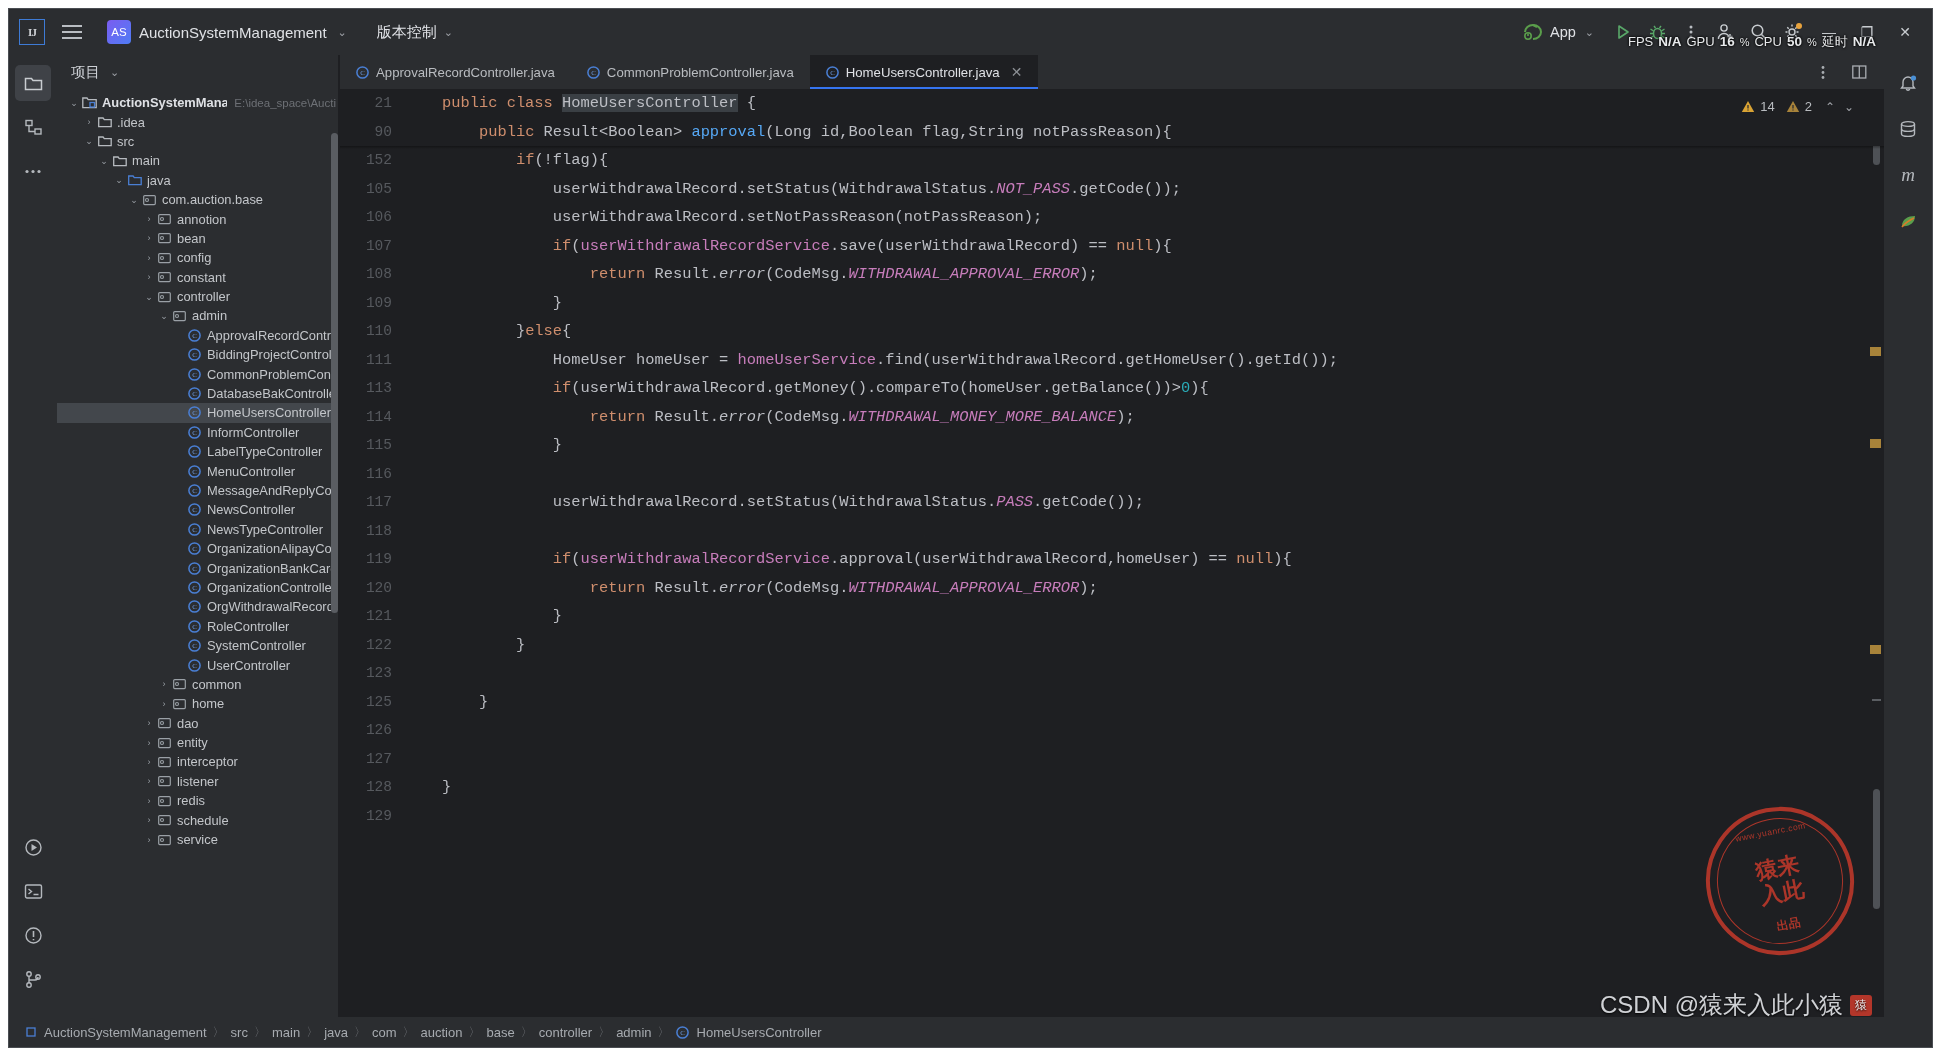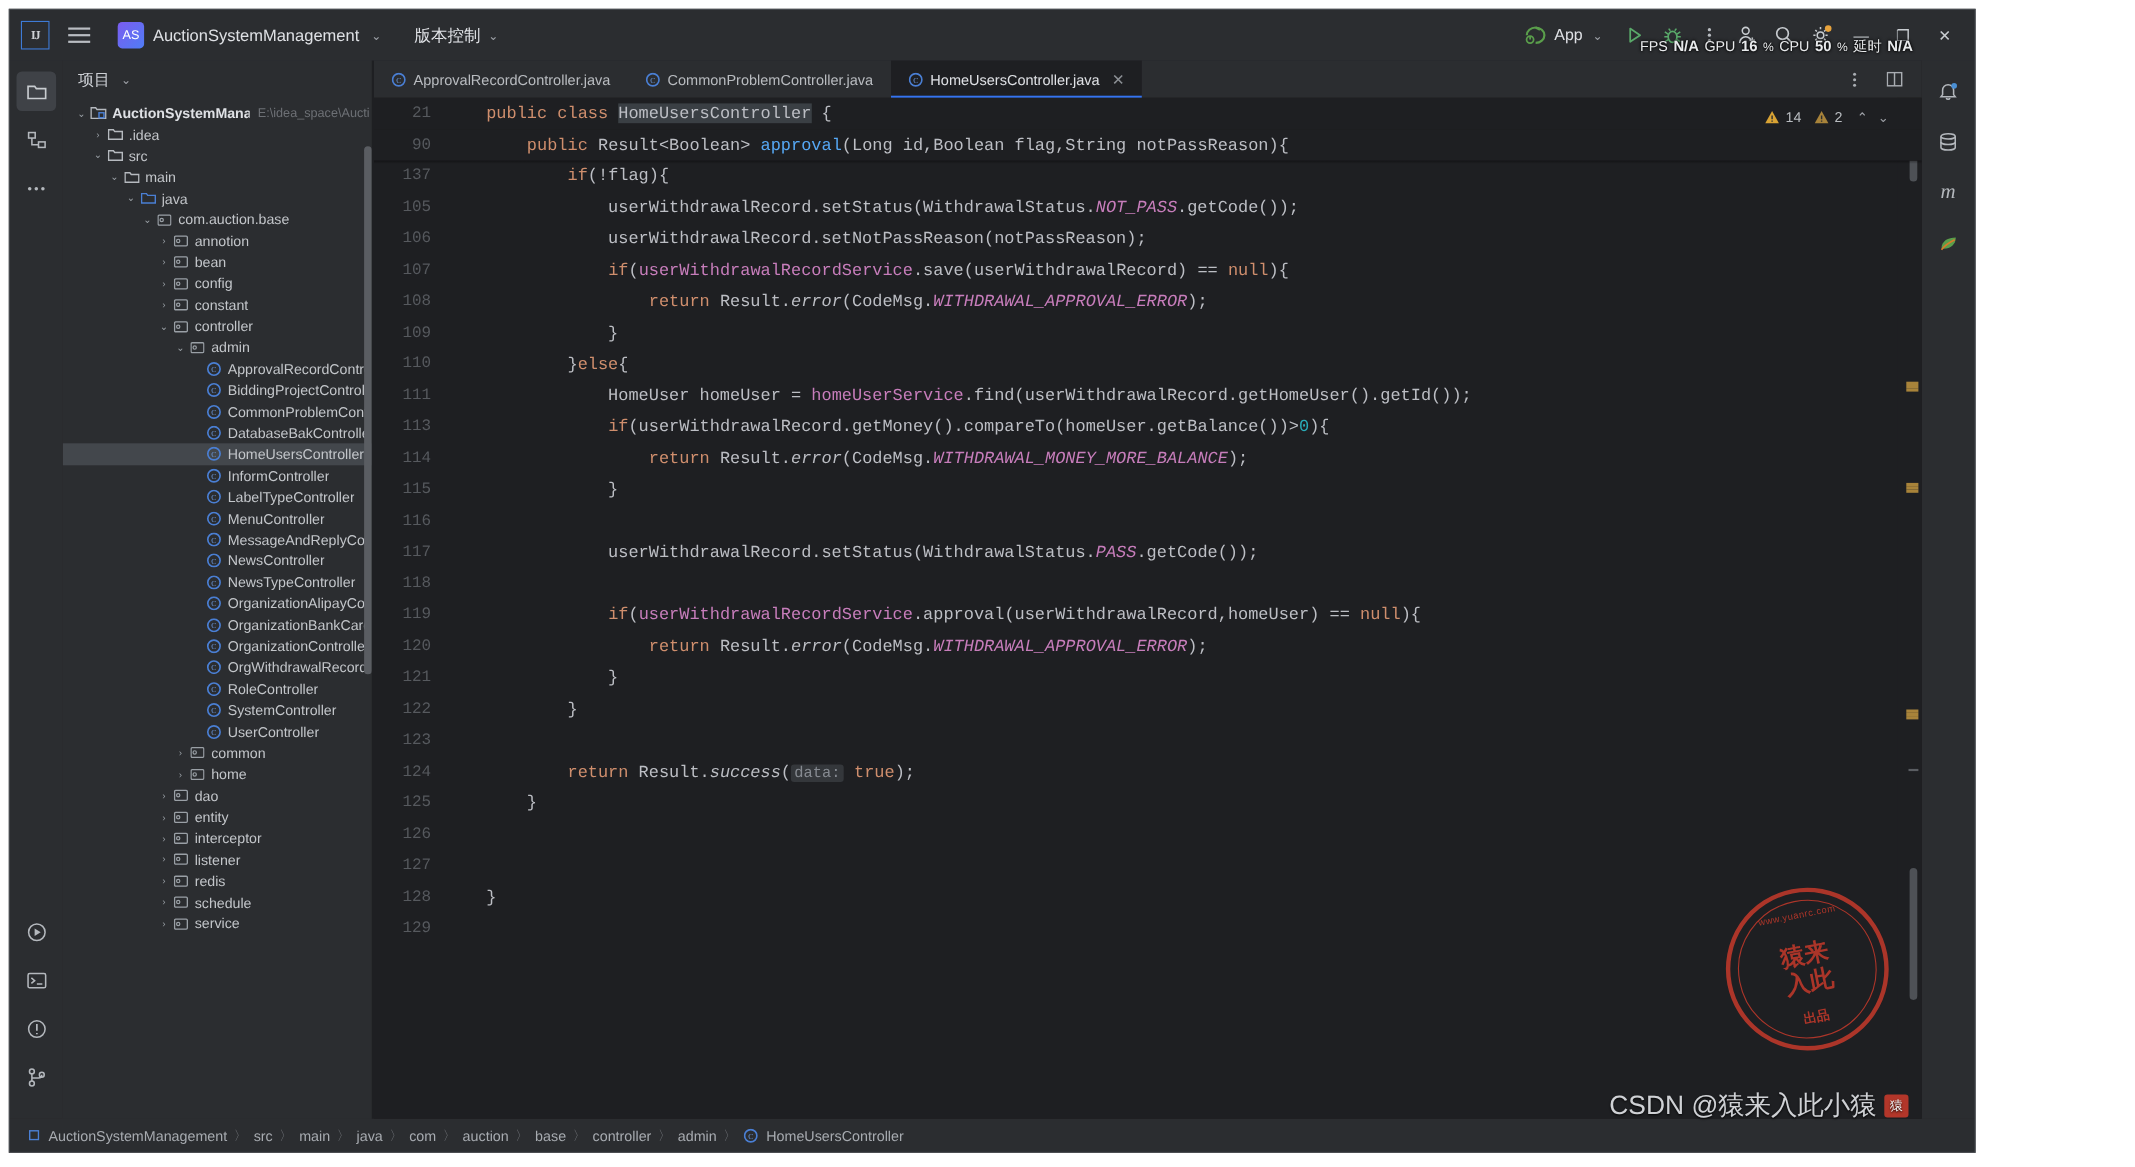--- a/index.html
+++ b/index.html
@@ -4,21 +4,21 @@
 <style>
   * { box-sizing: border-box; margin: 0; padding: 0; }
   html, body {
     width: 1941px; height: 1061px;
     background: #ffffff;
     font-family: "Liberation Sans", sans-serif;
     overflow: hidden;
   }
   .frame {
     position: absolute; left: 8px; top: 8px;
-    width: 1788px; height: 1040px;
+    width: 1925px; height: 1040px;
     background: #2b2d30;
     border: 1px solid #4a4d52;
     overflow: hidden;
     display: flex; flex-direction: column;
   }
 
   
   .titlebar {
     height: 46px; min-height: 46px;
     background: #2b2d30;
@@ -784,40 +784,39 @@
                 <path d="M7.3 1 v12" stroke="#a9adb2" stroke-width="1.3"></path>
               </svg>
             </span>
           </div>
         </div>
 
       <div class="code-wrap">
         <div class="codecol" id="codecol">
             <div class="cline"><span class="gutter">101</span><span class="folds"><span class="ig" style="left:16px"></span><span class="ig" style="left:51.5px"></span><span class="ig" style="left:87px"></span></span><span class="ctext">            <span class="k">return </span>Result.<span class="mi">error</span>(CodeMsg.<span class="si">WITHDRAWAL_NOT_PASS_REASON_LONG_ERROR</span>);</span></div>
             <div class="cline"><span class="gutter">102</span><span class="folds"><span class="ig" style="left:16px"></span><span class="ig" style="left:51.5px"></span><span class="ig" style="left:87px"></span></span><span class="ctext">        }</span></div>
-            <div class="cline"><span class="gutter">137</span><span class="folds"><span class="ig" style="left:16px"></span><span class="ig" style="left:51.5px"></span></span><span class="ctext">        <span class="k">if</span>(!flag){</span></div>
+            <div class="cline"><span class="gutter">152</span><span class="folds"><span class="ig" style="left:16px"></span><span class="ig" style="left:51.5px"></span></span><span class="ctext">        <span class="k">if</span>(!flag){</span></div>
             <div class="cline"><span class="gutter">105</span><span class="folds"><span class="ig" style="left:16px"></span><span class="ig" style="left:51.5px"></span><span class="ig" style="left:87px"></span></span><span class="ctext">            userWithdrawalRecord.setStatus(WithdrawalStatus.<span class="si">NOT_PASS</span>.getCode());</span></div>
             <div class="cline"><span class="gutter">106</span><span class="folds"><span class="ig" style="left:16px"></span><span class="ig" style="left:51.5px"></span><span class="ig" style="left:87px"></span></span><span class="ctext">            userWithdrawalRecord.setNotPassReason(notPassReason);</span></div>
             <div class="cline"><span class="gutter">107</span><span class="folds"><span class="ig" style="left:16px"></span><span class="ig" style="left:51.5px"></span><span class="ig" style="left:87px"></span></span><span class="ctext">            <span class="k">if</span>(<span class="f">userWithdrawalRecordService</span>.save(userWithdrawalRecord) == <span class="k">null</span>){</span></div>
             <div class="cline"><span class="gutter">108</span><span class="folds"><span class="ig" style="left:16px"></span><span class="ig" style="left:51.5px"></span><span class="ig" style="left:87px"></span><span class="ig" style="left:122.5px"></span></span><span class="ctext">                <span class="k">return </span>Result.<span class="mi">error</span>(CodeMsg.<span class="si">WITHDRAWAL_APPROVAL_ERROR</span>);</span></div>
             <div class="cline"><span class="gutter">109</span><span class="folds"><span class="ig" style="left:16px"></span><span class="ig" style="left:51.5px"></span><span class="ig" style="left:87px"></span><span class="ig" style="left:122.5px"></span></span><span class="ctext">            }</span></div>
             <div class="cline"><span class="gutter">110</span><span class="folds"><span class="ig" style="left:16px"></span><span class="ig" style="left:51.5px"></span></span><span class="ctext">        }<span class="k">else</span>{</span></div>
             <div class="cline"><span class="gutter">111</span><span class="folds"><span class="ig" style="left:16px"></span><span class="ig" style="left:51.5px"></span><span class="ig" style="left:87px"></span></span><span class="ctext">            HomeUser homeUser = <span class="f">homeUserService</span>.find(userWithdrawalRecord.getHomeUser().getId());</span></div>
             <div class="cline"><span class="gutter">113</span><span class="folds"><span class="ig" style="left:16px"></span><span class="ig" style="left:51.5px"></span><span class="ig" style="left:87px"></span></span><span class="ctext">            <span class="k">if</span>(userWithdrawalRecord.getMoney().compareTo(homeUser.getBalance())&gt;<span class="n">0</span>){</span></div>
             <div class="cline"><span class="gutter">114</span><span class="folds"><span class="ig" style="left:16px"></span><span class="ig" style="left:51.5px"></span><span class="ig" style="left:87px"></span><span class="ig" style="left:122.5px"></span></span><span class="ctext">                <span class="k">return </span>Result.<span class="mi">error</span>(CodeMsg.<span class="si">WITHDRAWAL_MONEY_MORE_BALANCE</span>);</span></div>
             <div class="cline"><span class="gutter">115</span><span class="folds"><span class="ig" style="left:16px"></span><span class="ig" style="left:51.5px"></span><span class="ig" style="left:87px"></span><span class="ig" style="left:122.5px"></span></span><span class="ctext">            }</span></div>
             <div class="cline"><span class="gutter">116</span><span class="folds"><span class="ig" style="left:16px"></span><span class="ig" style="left:51.5px"></span><span class="ig" style="left:87px"></span></span><span class="ctext"></span></div>
             <div class="cline"><span class="gutter">117</span><span class="folds"><span class="ig" style="left:16px"></span><span class="ig" style="left:51.5px"></span><span class="ig" style="left:87px"></span></span><span class="ctext">            userWithdrawalRecord.setStatus(WithdrawalStatus.<span class="si">PASS</span>.getCode());</span></div>
             <div class="cline"><span class="gutter">118</span><span class="folds"><span class="ig" style="left:16px"></span><span class="ig" style="left:51.5px"></span><span class="ig" style="left:87px"></span></span><span class="ctext"></span></div>
             <div class="cline"><span class="gutter">119</span><span class="folds"><span class="ig" style="left:16px"></span><span class="ig" style="left:51.5px"></span><span class="ig" style="left:87px"></span></span><span class="ctext">            <span class="k">if</span>(<span class="f">userWithdrawalRecordService</span>.approval(userWithdrawalRecord,homeUser) == <span class="k">null</span>){</span></div>
             <div class="cline"><span class="gutter">120</span><span class="folds"><span class="ig" style="left:16px"></span><span class="ig" style="left:51.5px"></span><span class="ig" style="left:87px"></span><span class="ig" style="left:122.5px"></span></span><span class="ctext">                <span class="k">return </span>Result.<span class="mi">error</span>(CodeMsg.<span class="si">WITHDRAWAL_APPROVAL_ERROR</span>);</span></div>
             <div class="cline"><span class="gutter">121</span><span class="folds"><span class="ig" style="left:16px"></span><span class="ig" style="left:51.5px"></span><span class="ig" style="left:87px"></span><span class="ig" style="left:122.5px"></span></span><span class="ctext">            }</span></div>
             <div class="cline"><span class="gutter">122</span><span class="folds"><span class="ig" style="left:16px"></span><span class="ig" style="left:51.5px"></span></span><span class="ctext">        }</span></div>
             <div class="cline"><span class="gutter">123</span><span class="folds"><span class="ig" style="left:16px"></span><span class="ig" style="left:51.5px"></span></span><span class="ctext"></span></div>
-            <div class="cline"><span class="gutter">124</span><span class="folds"><span class="ig" style="left:16px"></span><span class="ig" style="left:51.5px"></span></span><span class="ctext">        <span class="k">return </span>Result.<span class="mi">success</span>(<span class="hint">data:</span> <span class="k">true</span>);</span></div>
             <div class="cline"><span class="gutter">125</span><span class="folds"><span class="ig" style="left:16px"></span></span><span class="ctext">    }</span></div>
             <div class="cline"><span class="gutter">126</span><span class="folds"><span class="ig" style="left:16px"></span></span><span class="ctext"></span></div>
             <div class="cline"><span class="gutter">127</span><span class="folds"><span class="ig" style="left:16px"></span></span><span class="ctext"></span></div>
             <div class="cline"><span class="gutter">128</span><span class="folds"></span><span class="ctext">}</span></div>
             <div class="cline"><span class="gutter">129</span><span class="folds"></span><span class="ctext"></span></div>
           </div>
 
         <div class="sticky-head" id="sticky-head">
             <div class="cline"><span class="gutter">21</span><span class="folds"></span><span class="ctext"><span class="k">public class </span><span class="classhl">HomeUsersController</span> {</span></div>
             <div class="cline"><span class="gutter">90</span><span class="folds"><span class="ig" style="left:16px"></span></span><span class="ctext">    <span class="k">public </span>Result&lt;Boolean&gt; <span class="m">approval</span>(Long id,Boolean flag,String notPassReason){</span></div>

